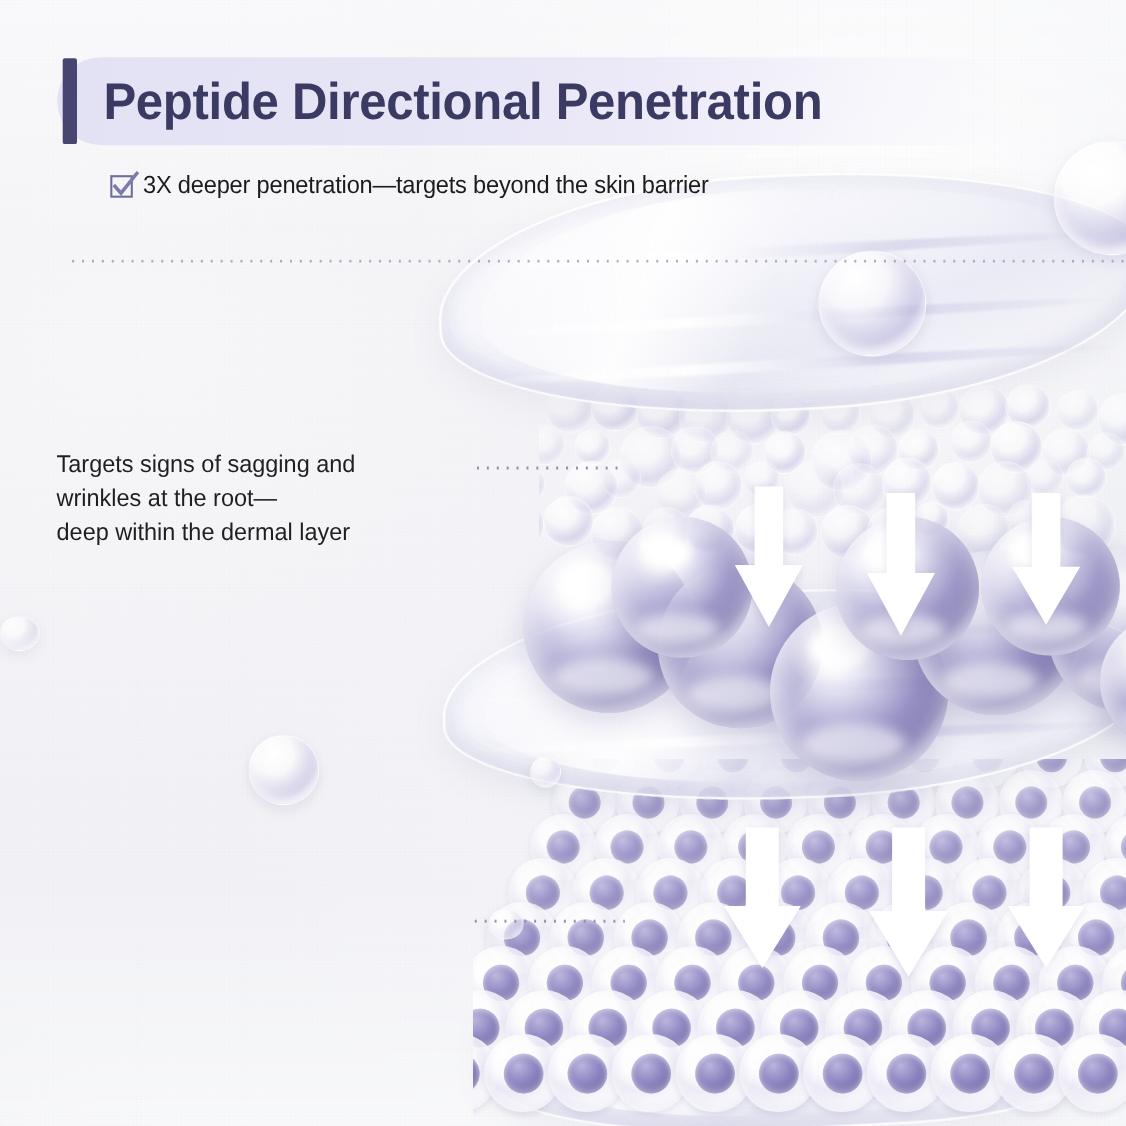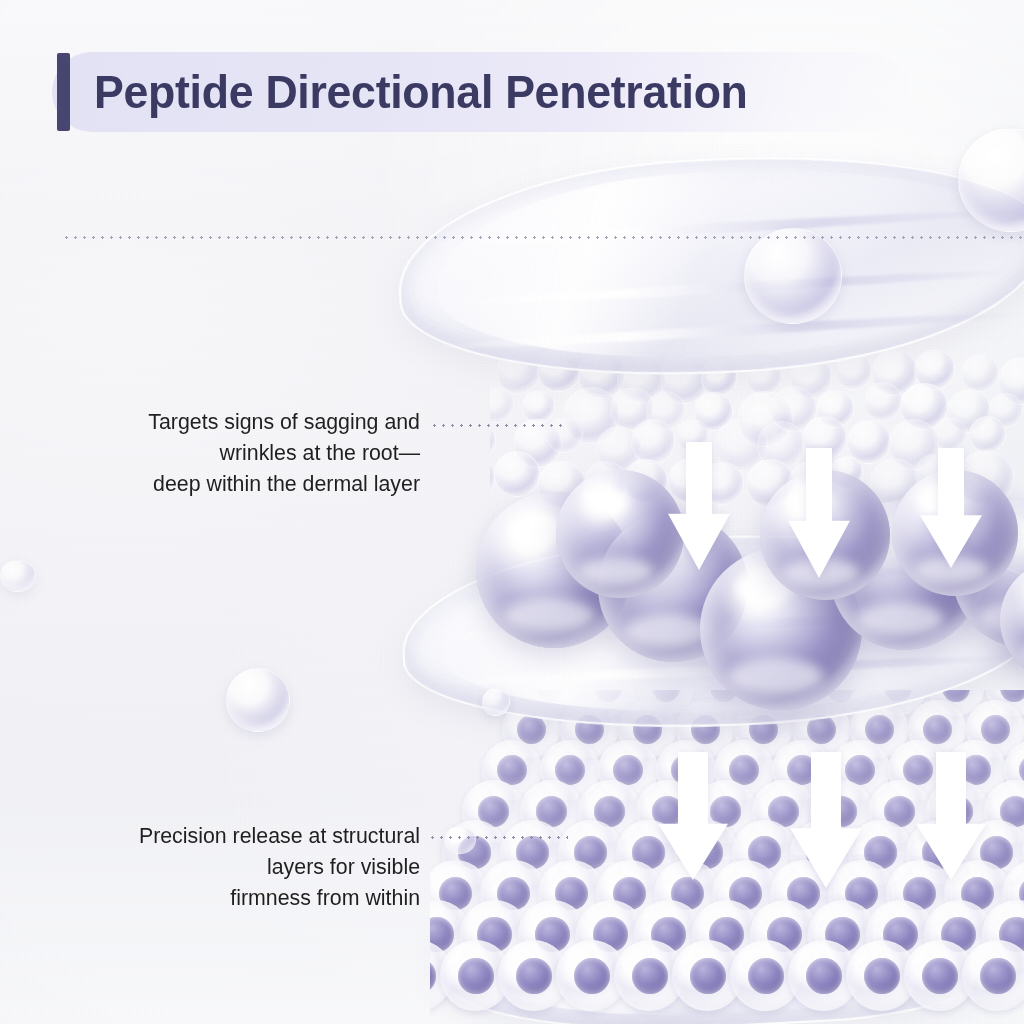--- a/index.html
+++ b/index.html
@@ -166,21 +166,21 @@
 
   
   #divider{
     position:absolute;left:62px;top:236px;width:960px;height:3px;
     background-image:radial-gradient(circle, #9d9cb5 1.1px, rgba(255,255,255,0) 1.3px);
     background-size:9px 3px;background-repeat:repeat-x;
     opacity:.95;
   }
 
   
-  .anno{position:absolute;text-align:right;color:#1f1f1f;}
+  .anno{position:absolute;text-align:left;color:#1f1f1f;}
   .anno .line{font-size:22px;line-height:31px;white-space:nowrap;
               transform:scaleX(.97);transform-origin:right center;}
   #anno-upper{left:40px;top:406px;width:380px;}
   #anno-lower{left:20px;top:820px;width:400px;}
 
   .leader{
     position:absolute;height:3px;
     background-image:radial-gradient(circle, #8d8ca6 1.15px, rgba(255,255,255,0) 1.35px);
     background-size:9px 3px;background-repeat:repeat-x;
   }
@@ -585,33 +585,37 @@
   </div>
 
   <div id="vignette"></div>
 
   <div id="banner"></div>
   <div id="title-bar"></div>
   <div id="page-title">Peptide Directional Penetration</div>
 
   <div id="bullets">
 
+    <div class="bullet">
+      <span class="chk">
+        <svg width="30" height="30" viewBox="0 0 30 30">
+          <rect x="3.2" y="7.2" width="18.6" height="18.6" fill="none" stroke="#6f6e95" stroke-width="1.9"></rect>
+          <path d="M6.6 16.4 L12 22.6 L26.4 4.6" fill="none" stroke="#7d7baa" stroke-width="3.2" stroke-linecap="square" stroke-linejoin="miter"></path>
+        </svg>
+      </span>
+      <span class="bullet-text">3X deeper penetration—targets beyond the skin barrier</span>
+    </div>
 
 
   </div>
 
   <div id="divider"></div>
 
   <div class="anno" id="anno-upper">
     <div class="line">Targets signs of sagging and</div>
     <div class="line">wrinkles at the root—</div>
     <div class="line">deep within the dermal layer</div>
   </div>
   <div class="leader" id="leader-upper"></div>
 
-  <div class="anno" id="anno-lower">
-    <div class="line">Precision release at structural</div>
-    <div class="line">layers for visible</div>
-    <div class="line">firmness from within</div>
-  </div>
   <div class="leader" id="leader-lower"></div>
 
 </div>
 
 </body></html>

